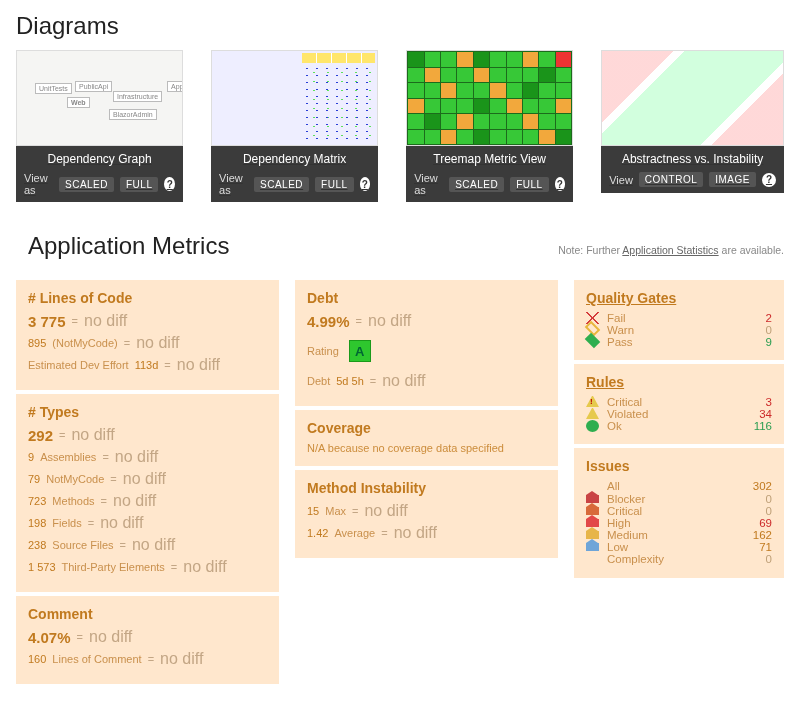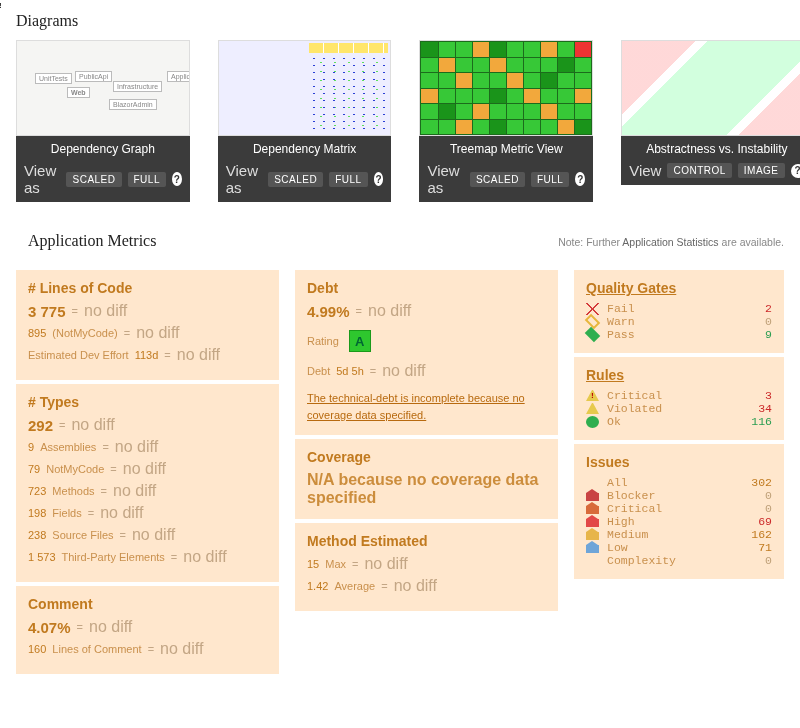--- a/index.html
+++ b/index.html
@@ -5,30 +5,30 @@
   * { box-sizing: border-box; margin: 0; padding: 0; }
   body {
     font-family: -apple-system, "Segoe UI", Arial, sans-serif;
     font-size: 12px;
     background: #fff;
     color: #333;
     width: 800px;
     padding: 8px 16px 16px 16px;
   }
   h1 {
-    font-size: 16px;
+    font-size: 24px;
     font-weight: 400;
     color: #222;
     margin: 4px 0 10px 0;
-    font-family: Liberation Serif, serif;
   }
   
   .diagrams-row {
     display: flex;
     gap: 28px;
+    text-decoration: underline;
   }
   .diagram-card {
     flex: 1;
     display: flex;
     flex-direction: column;
   }
   .diagram-thumb {
     height: 96px;
     background: #f6f6f4;
     border: 1px solid #ddd;
@@ -45,21 +45,21 @@
     display: block;
     text-align: center;
     margin-bottom: 6px;
     font-size: 12px;
   }
   .diagram-actions {
     display: flex;
     align-items: center;
     gap: 6px;
   }
-  .view-label { color: #ddd; font-size: 15px; }
+  .view-label { color: #ddd; font-size: 11px; }
   .pill {
     background: #555;
     color: #fff;
     font-size: 10px;
     padding: 2px 6px;
     border-radius: 2px;
     letter-spacing: 0.5px;
   }
   .help-icon {
     margin-left: auto;
@@ -118,21 +118,21 @@
     display: flex;
     align-items: baseline;
     margin: 18px 0 8px 0;
   }
   .metrics-header h1 { margin: 12px; }
   .metrics-note {
     margin-left: auto;
     font-size: 10.5px;
     color: #888;
   }
-  .metrics-note .link { color: #666; }
+  .metrics-note .link { color: #666; text-decoration: underline; }
   .metrics-grid {
     display: flex;
     gap: 16px;
   }
   .mcol { flex: 1; display: flex; flex-direction: column; gap: 4px; }
   .mcol.side { flex: 0 0 210px; }
   .card {
     background: #ffe7cd;
     padding: 10px 12px 12px 12px;
   }
@@ -175,26 +175,25 @@
     color: #b86a0f;
     text-decoration: underline;
     font-size: 11px;
     line-height: 1.5;
     margin-top: 6px;
     display: inline-block;
   }
   
   .srow {
     display: flex;
-    align-items: center;
+    align-items: flex-start;
     gap: 8px;
     font-size: 11.5px;
     margin: 0 0;
     color: #c17a1f;
-    font-family: Liberation Mono, monospace;
   }
   .srow .count { margin-left: auto; }
   .count.red { color: #cc2a2a; }
   .count.zero { color: #bfa078; }
   .count.green { color: #2a9d50; }
   .count.orange { color: #c17a1f; }
   .sicon {
     width: 13px; height: 13px;
     display: inline-block;
     flex: 0 0 13px;
@@ -235,21 +234,21 @@
     border-left:6px solid transparent;
     border-right:6px solid transparent;
     border-bottom:4px solid currentColor;
   }
   .sev-blocker { color:#c94444;}
   .sev-critical { color:#d86a3a;}
   .sev-high { color:#e24848;}
   .sev-medium { color:#e7b54a;}
   .sev-low { color:#6fa5d8;}
   .slabel { color: #c9904d; }
-  .coverage-text { color: #cc8d3c; font-size: 16px; font-weight: bold; }
+  .coverage-text { color: #cc8d3c; font-size: 11px; }
 </style>
 </head>
 <body>
 
 <h1>Diagrams</h1>
 
 <div class="diagrams-row">
 
   <div class="diagram-card">
     <div class="diagram-thumb thumb-depgraph">
@@ -480,30 +479,29 @@
       <div class="row" style="margin-top:10px;">
         <span class="lab">Rating</span>
         <span class="rating-badge">A</span>
       </div>
       <div class="row" style="margin-top:10px;">
         <span class="lab">Debt</span>
         <span class="val">5d 5h</span>
         <span class="eq">=</span>
         <span class="nodiff">no diff</span>
       </div>
-      <span class="warn-note">The technical-debt is incomplete because no coverage data specified.</span>
     </div>
 
     <div class="card">
       <h2>Coverage</h2>
       <div class="coverage-text">N/A because no coverage data specified</div>
     </div>
 
     <div class="card">
-      <h2>Method Estimated</h2>
+      <h2>Method Instability</h2>
       <div class="row">
         <span class="val">15</span>
         <span class="lab">Max</span>
         <span class="eq">=</span>
         <span class="nodiff">no diff</span>
       </div>
       <div class="row">
         <span class="val">1.42</span>
         <span class="lab">Average</span>
         <span class="eq">=</span>

